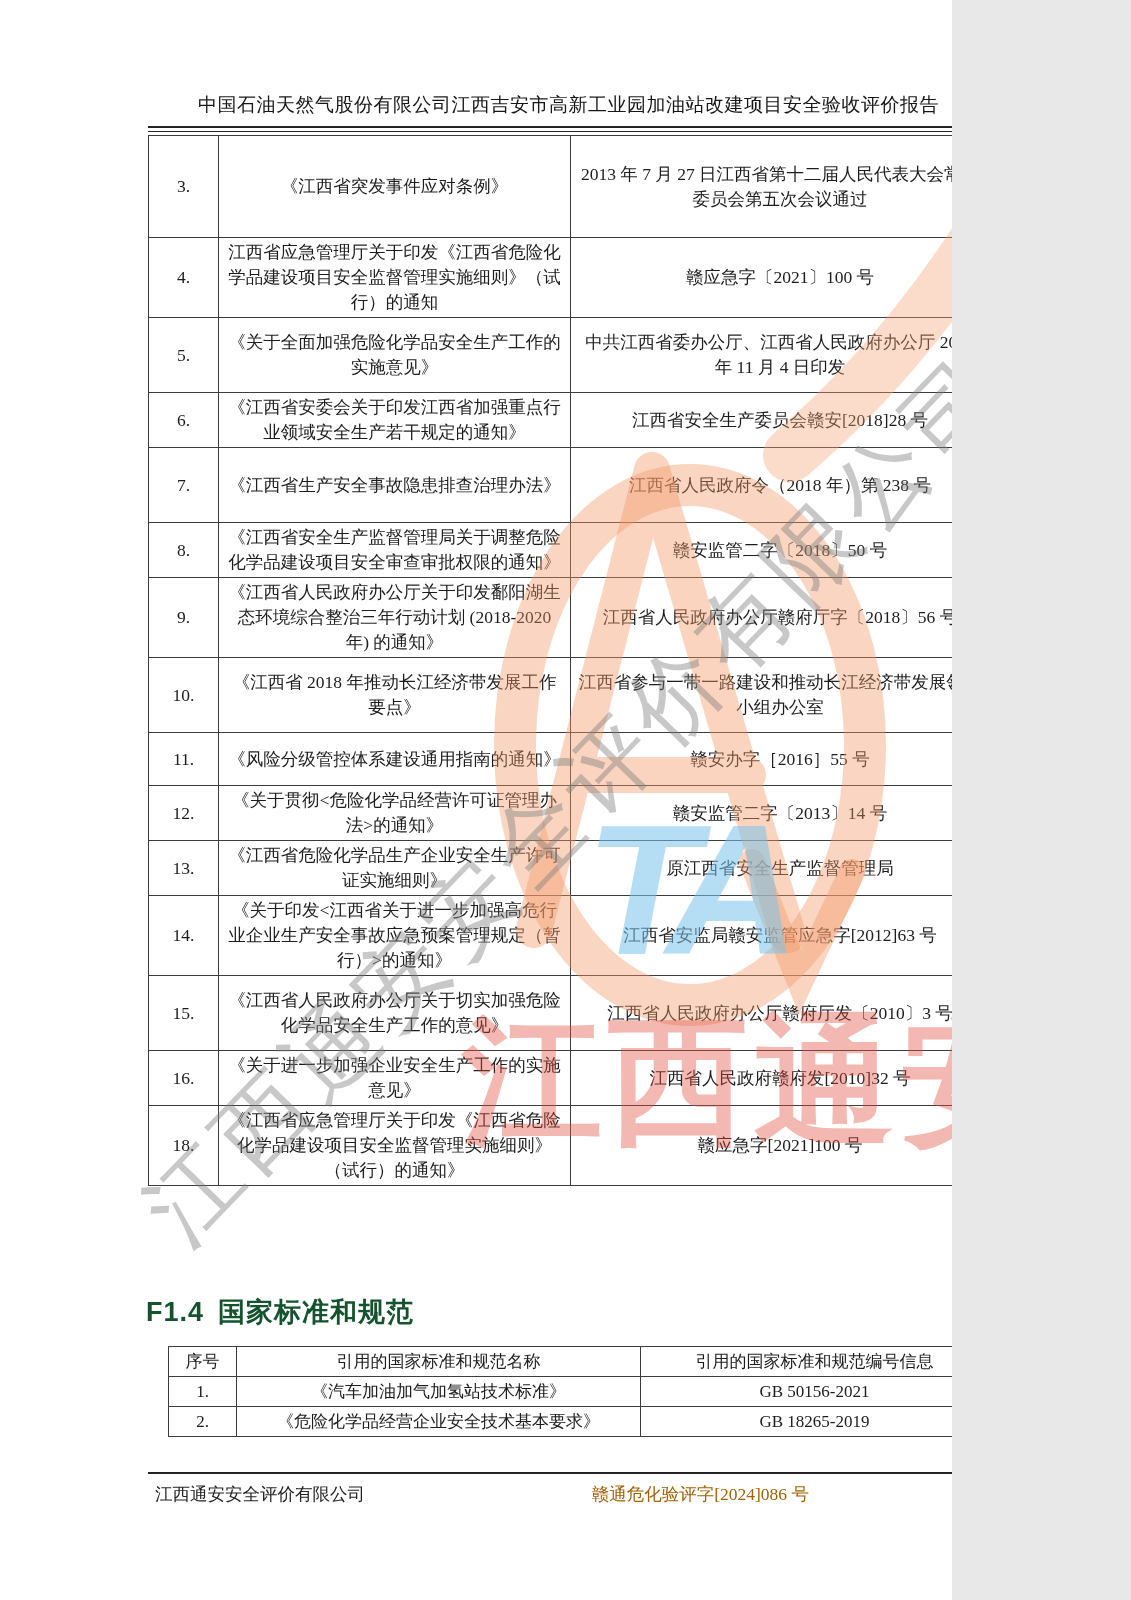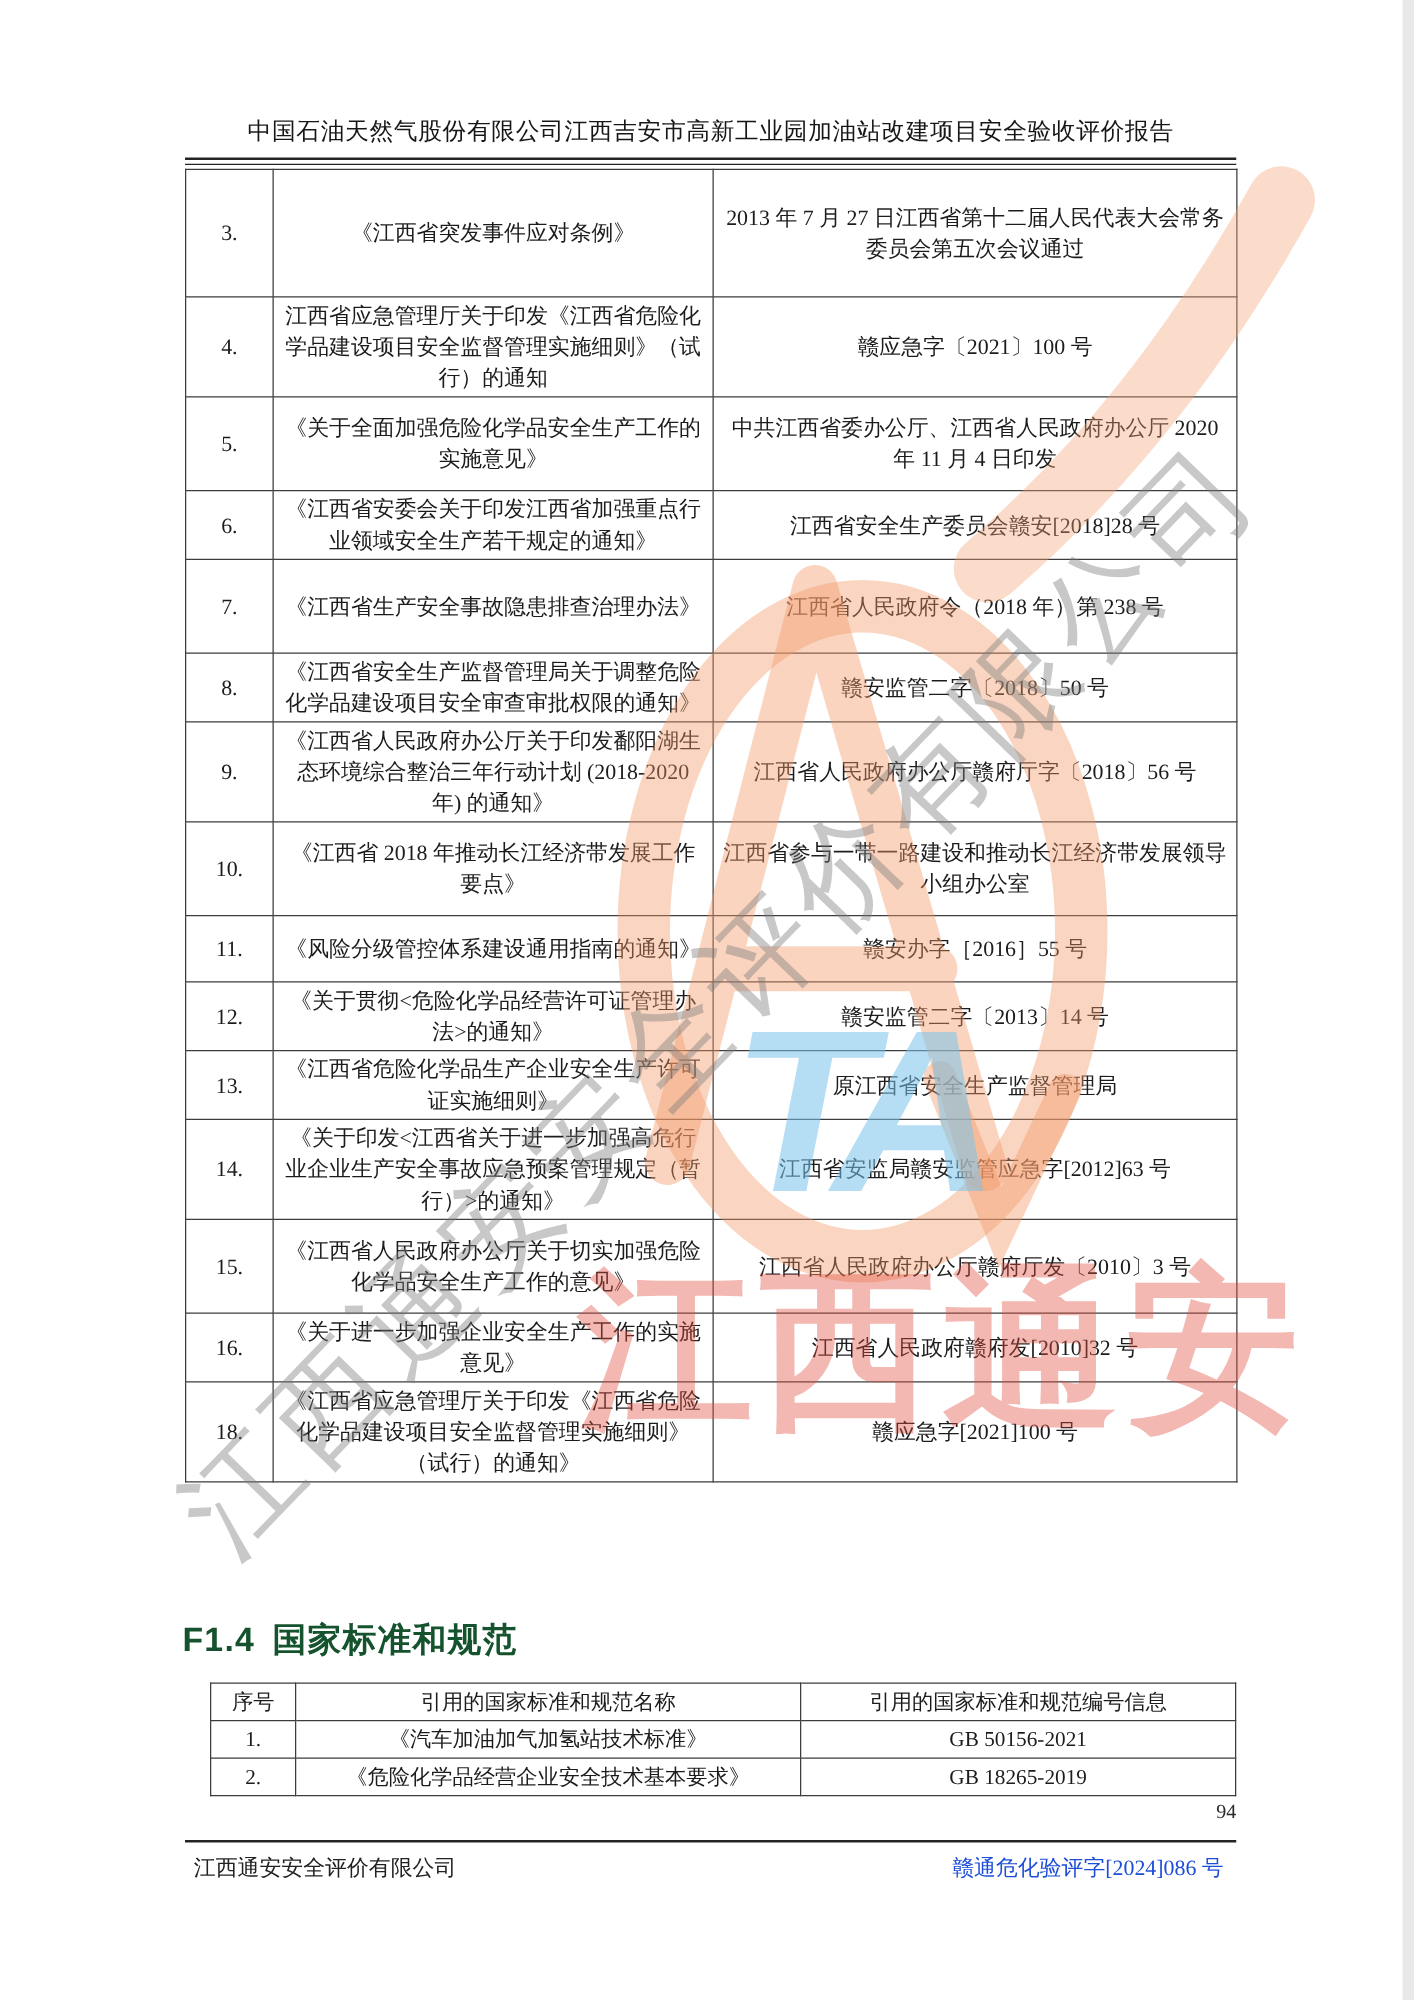--- a/index.html
+++ b/index.html
@@ -1,18 +1,18 @@
 <!DOCTYPE html>
 <html><head>
 <meta charset="utf-8">
 <style>
   html,body{margin:0;padding:0;background:#e8e8e8;}
   .page{
     position:relative;
-    width:1122px;height:1600px;
+    width:952px;height:1600px;
     background:#ffffff;
     overflow:hidden;
     font-family:"Liberation Serif","DejaVu Serif",serif;
     color:#1c1c1c;
   }
   
   .doc-header{
     position:absolute;left:148px;top:92px;width:841px;
     text-align:center;font-size:19px;letter-spacing:0.5px;color:#161616;
   }
@@ -55,21 +55,21 @@
     text-align:right;font-size:16px;color:#2a2a2a;
   }
   .footer-rule{
     position:absolute;left:148px;top:1472px;width:841px;height:0;
     border-top:2px solid #242424;
   }
   .footer-left{
     position:absolute;left:155px;top:1482px;font-size:17.5px;color:#222;
   }
   .footer-right{
-    position:absolute;right:143px;top:1482px;font-size:17.5px;color:#1d4ed8;
+    position:absolute;right:143px;top:1482px;font-size:17.5px;color:#a16207;
   }
   
   .wm{position:absolute;pointer-events:none;}
   .wm-layer{position:absolute;inset:0;pointer-events:none;z-index:5;}
   .wm-diagonal{
     left:575px;top:800px;
     transform:translate(-50%,-50%) rotate(-46deg);
     white-space:nowrap;
     font-size:92px;letter-spacing:7px;
     color:rgba(125,125,125,0.42);

